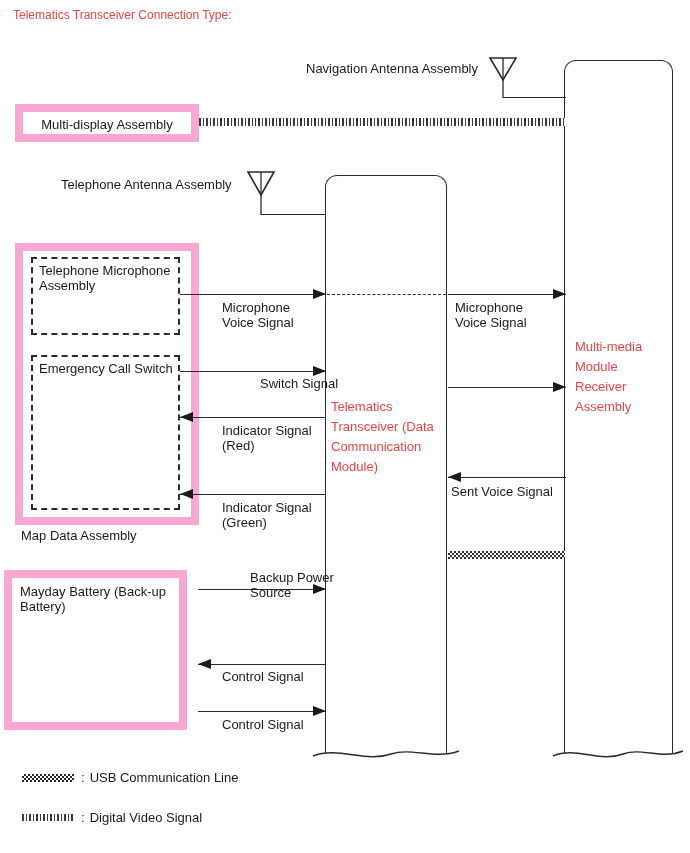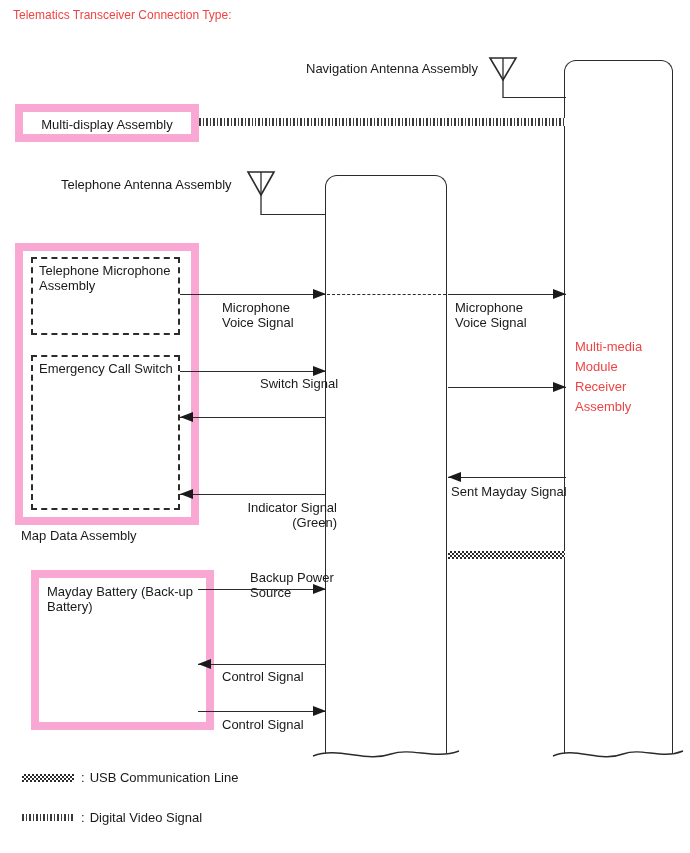--- a/index.html
+++ b/index.html
@@ -36,20 +36,21 @@
   svg{display:block;}
 </style>
 </head>
 <body>
 
 <div id="diagram">
 
   <div class="abs title" style="left:13px;top:7px;">Telematics Transceiver Connection Type:</div>
 
   <div class="abs tallbox" style="left:325px;top:175px;width:122px;height:578px;"></div>
+  <div class="abs tall-label" style="left:331px;top:397px;width:112px;">Telematics Transceiver (Data Communication Module)</div>
 
   <div class="abs tallbox" style="left:564px;top:60px;width:109px;height:693px;"></div>
   <div class="abs tall-label" style="left:575px;top:337px;width:92px;">Multi-media Module Receiver Assembly</div>
 
   <svg class="abs" style="left:311px;top:743px;" width="150" height="22" viewBox="0 0 150 22">
     <path d="M2 13 C 28 3, 54 20, 80 11 C 101 4, 123 17, 148 8" fill="none" stroke="#2b2b2b" stroke-width="1.4"></path>
   </svg>
   <svg class="abs" style="left:551px;top:743px;" width="134" height="22" viewBox="0 0 134 22">
     <path d="M2 13 C 25 3, 48 20, 72 11 C 91 4, 110 17, 132 8" fill="none" stroke="#2b2b2b" stroke-width="1.4"></path>
   </svg>
@@ -75,38 +76,39 @@
 
   <div class="abs solidbox" style="left:15px;top:243px;width:184px;height:282px;"></div>
   <div class="abs dashedbox" style="left:31px;top:257px;width:149px;height:78px;">
     <div class="label" style="padding:4px 0 0 6px;width:140px;">Telephone Microphone Assembly</div>
   </div>
   <div class="abs dashedbox" style="left:31px;top:355px;width:149px;height:155px;">
     <div class="label" style="padding:4px 0 0 6px;">Emergency Call Switch</div>
   </div>
   <div class="abs label" style="left:21px;top:528px;">Map Data Assembly</div>
 
-  <div class="abs solidbox" style="left:31px;top:570px;width:183px;height:160px;">
+  <div class="abs solidbox" style="left:4px;top:570px;width:183px;height:160px;">
     <div class="label" style="padding:6px 0 0 8px;width:160px;">Mayday Battery (Back-up Battery)</div>
   </div>
 
   <div class="abs hline" style="left:180px;top:294px;width:146px;"></div>
   <div class="abs arr-r" style="left:313px;top:289px;"></div>
   <div class="abs label" style="left:222px;top:300px;width:100px;">Microphone Voice Signal</div>
 
   <div class="abs hline" style="left:180px;top:371px;width:146px;"></div>
   <div class="abs arr-r" style="left:313px;top:366px;"></div>
   <div class="abs label" style="left:224px;top:376px;margin-left:36px;">Switch Signal</div>
 
   <div class="abs hline" style="left:180px;top:417px;width:146px;"></div>
   <div class="abs arr-l" style="left:180px;top:412px;"></div>
+  <div class="abs label" style="left:222px;top:423px;width:115px;">Indicator Signal (Red)</div>
 
   <div class="abs hline" style="left:180px;top:494px;width:146px;"></div>
   <div class="abs arr-l" style="left:180px;top:489px;"></div>
-  <div class="abs label" style="left:222px;top:500px;width:115px;text-align:right;">Indicator Signal (Green)</div>
+  <div class="abs label" style="left:222px;top:500px;width:115px;">Indicator Signal (Green)</div>
 
   <div class="abs hline" style="left:198px;top:589px;width:128px;"></div>
   <div class="abs arr-r" style="left:313px;top:584px;"></div>
   <div class="abs label" style="left:222px;top:570px;width:100px;margin-left:28px;">Backup Power Source</div>
 
   <div class="abs hline" style="left:198px;top:664px;width:128px;"></div>
   <div class="abs arr-l" style="left:198px;top:659px;"></div>
   <div class="abs label" style="left:222px;top:669px;">Control Signal</div>
 
   <div class="abs hline" style="left:198px;top:711px;width:128px;"></div>
@@ -117,21 +119,21 @@
 
   <div class="abs hline" style="left:448px;top:294px;width:118px;"></div>
   <div class="abs arr-r" style="left:553px;top:289px;"></div>
   <div class="abs label" style="left:455px;top:300px;width:100px;">Microphone Voice Signal</div>
 
   <div class="abs hline" style="left:448px;top:387px;width:118px;"></div>
   <div class="abs arr-r" style="left:553px;top:382px;"></div>
 
   <div class="abs hline" style="left:448px;top:477px;width:118px;"></div>
   <div class="abs arr-l" style="left:448px;top:472px;"></div>
-  <div class="abs label" style="left:451px;top:484px;width:120px;">Sent Mayday Signal</div>
+  <div class="abs label" style="left:451px;top:484px;width:120px;">Sent Voice Signal</div>
 
   <div class="abs pat-usb" style="left:448px;top:551px;width:117px;height:8px;"></div>
 
   <div class="abs legend-row" style="left:22px;top:770px;">
     <span class="pat-usb" style="display:inline-block;width:52px;height:8px;"></span>
     <span style="margin:0 5px 0 7px;">:</span>
     <span>USB Communication Line</span>
   </div>
   <div class="abs legend-row" style="left:22px;top:810px;">
     <span class="pat-dv" style="display:inline-block;width:52px;height:7px;"></span>

